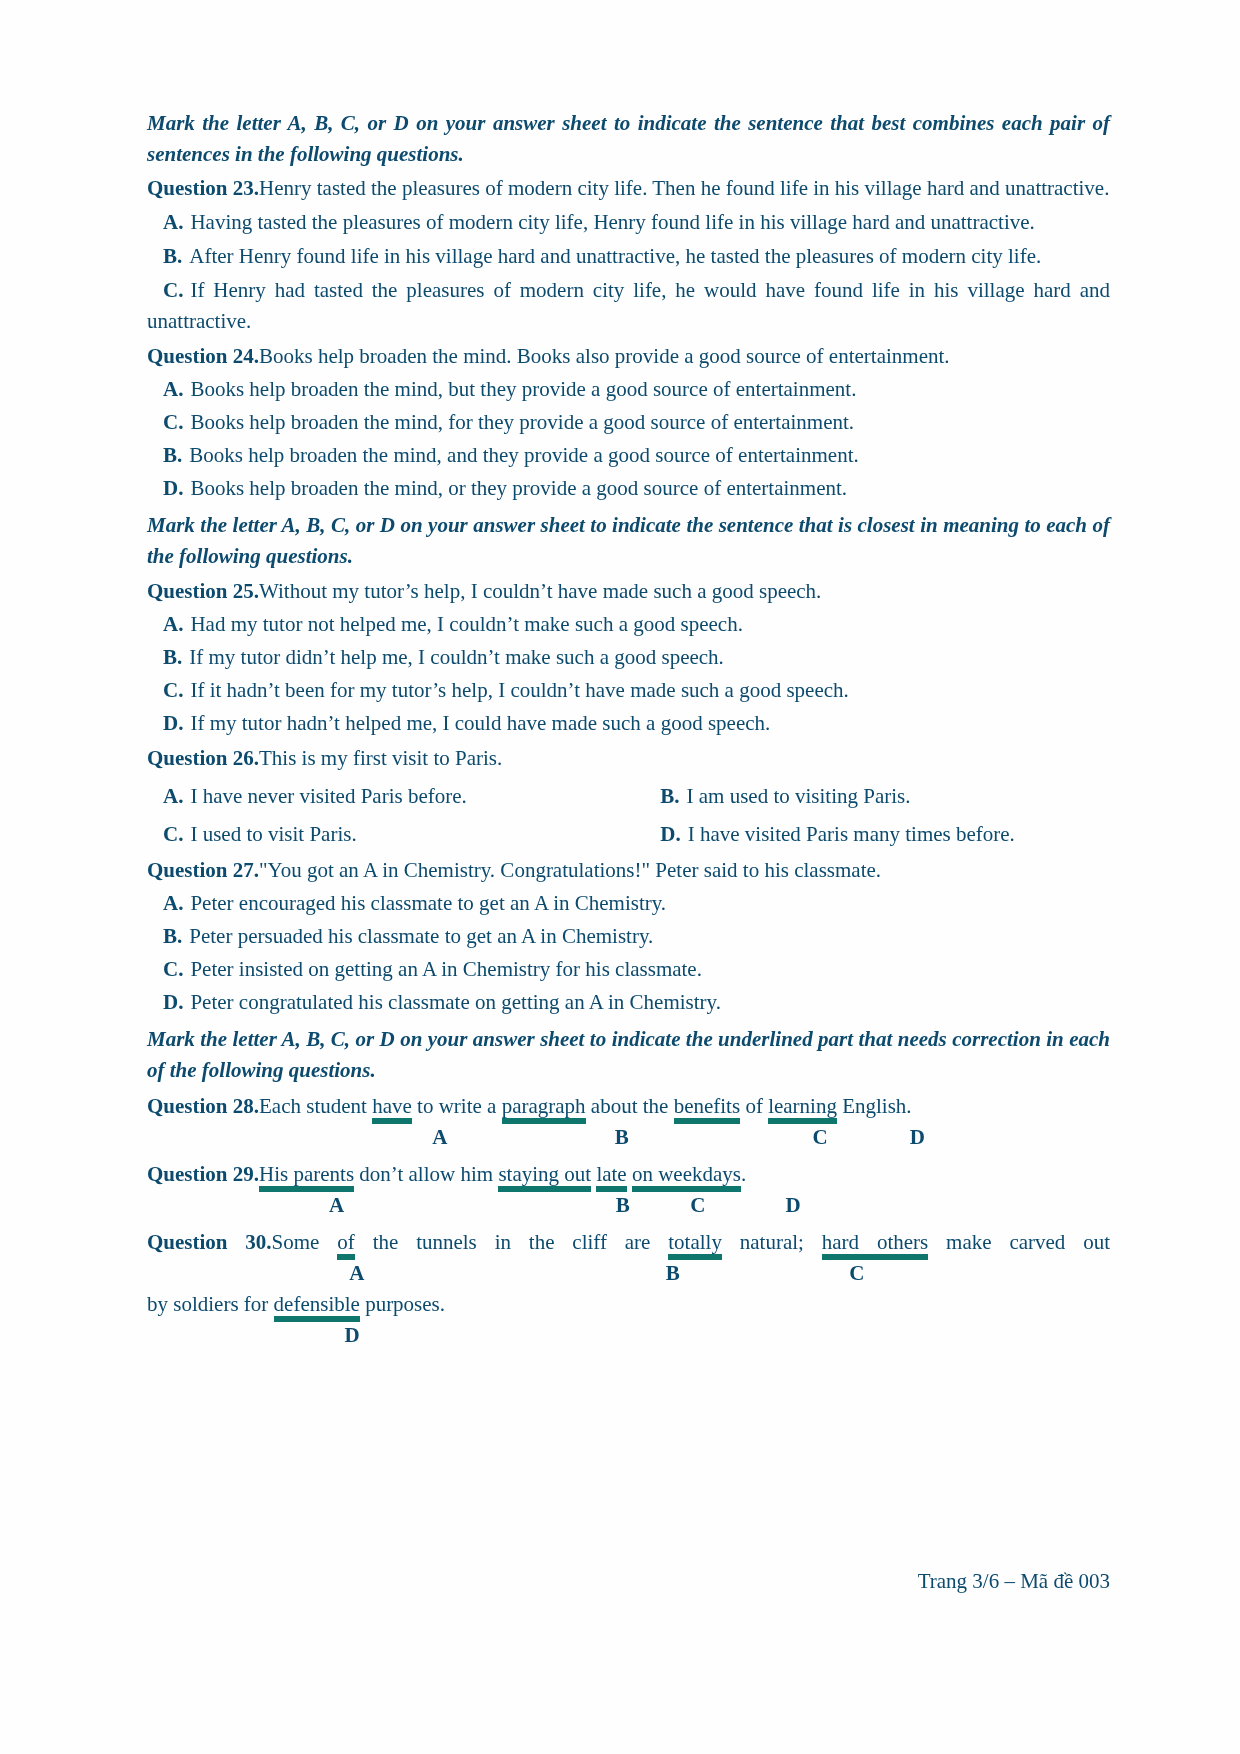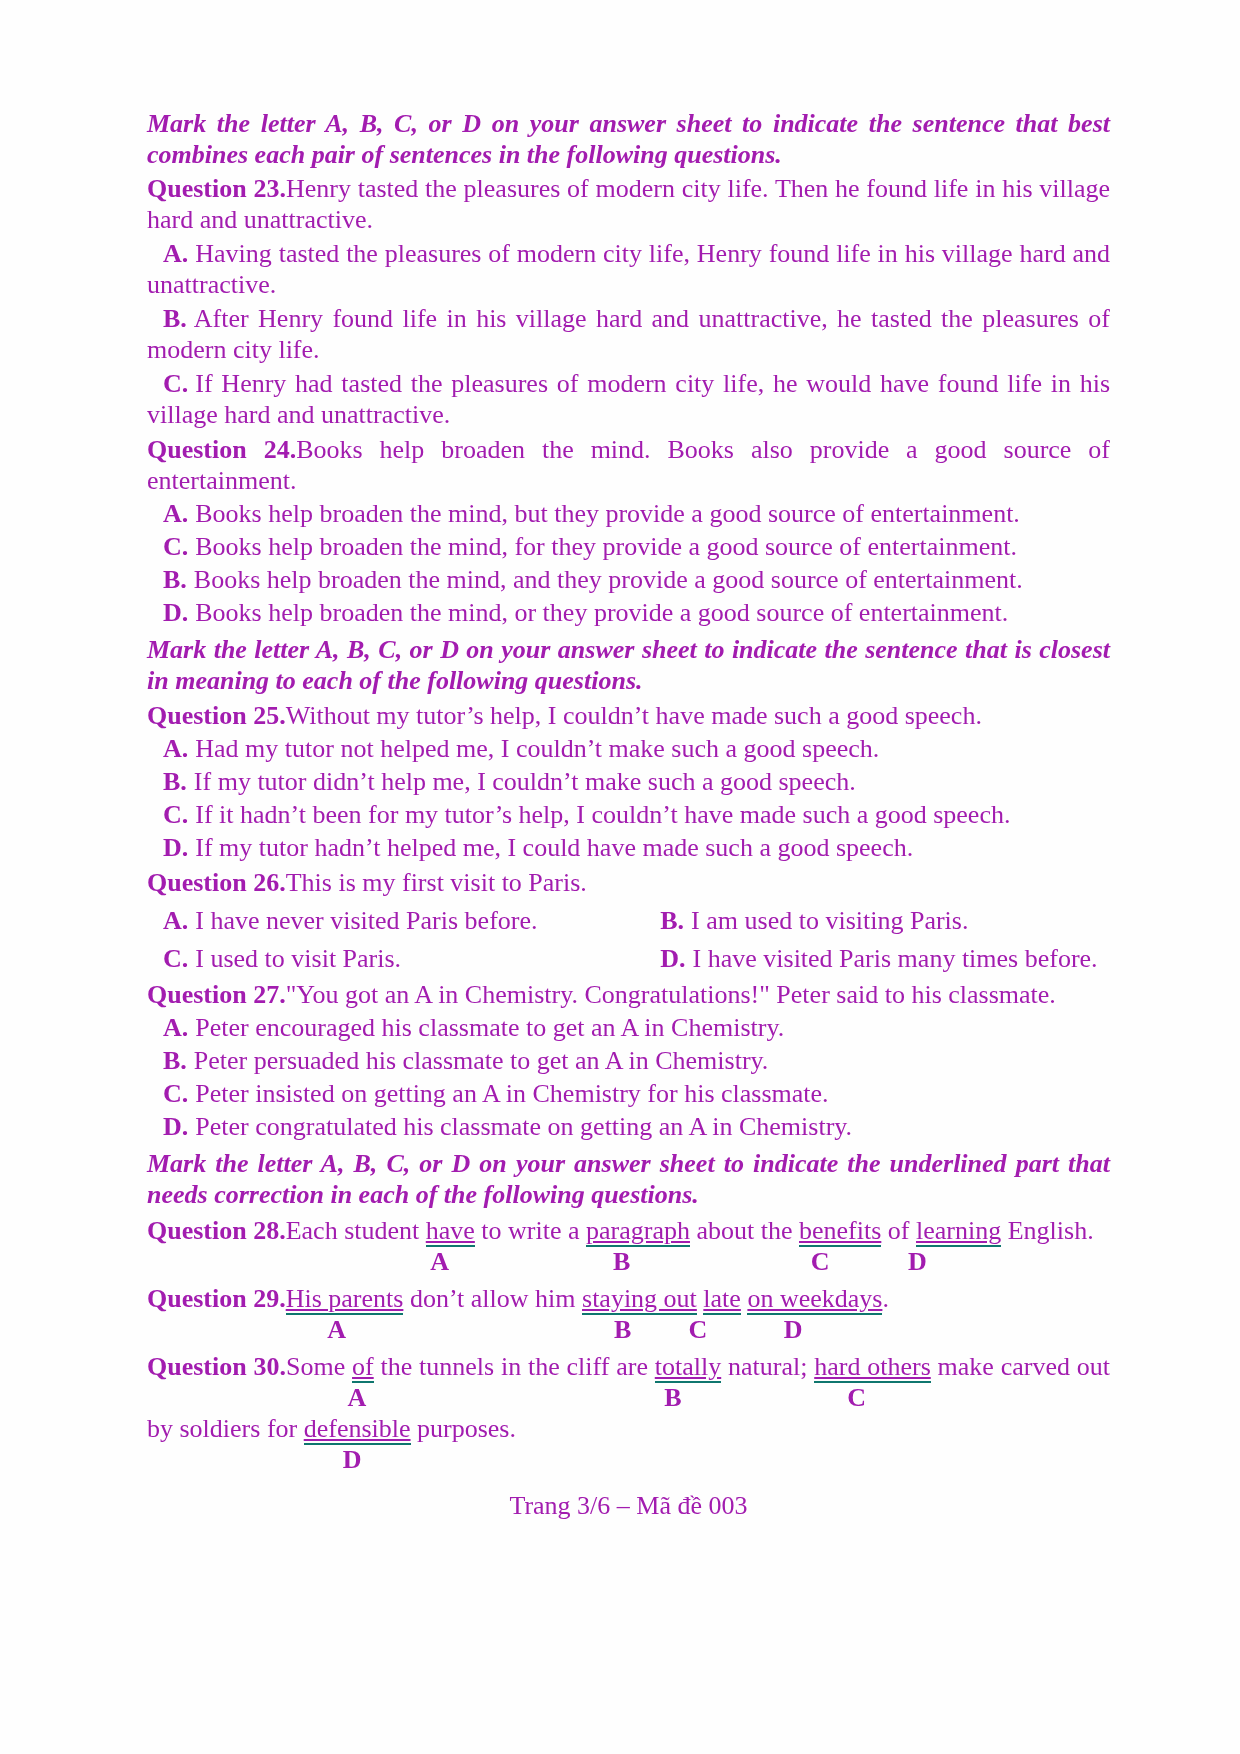--- a/index.html
+++ b/index.html
@@ -5,39 +5,39 @@
 <style>
   * { box-sizing: border-box; }
   html, body { margin: 0; padding: 0; background: #ffffff; }
   .page {
     position: relative;
     width: 1240px;
     height: 1754px;
     background: #fefefe;
     overflow: hidden;
     font-family: "Liberation Serif", serif;
-    font-size: 26px;
+    font-size: 21px;
     line-height: 31px;
-    color: #a21caf;
+    color: #0c4a6e;
   }
   .content { position: absolute; left: 147px; top: 106px; width: 963px; }
   p { margin: 0; text-align: justify; }
   .lbl { font-weight: bold; }
   .letter { font-weight: bold; margin-right: 7px; }
   .instr { font-weight: bold; font-style: italic; }
   .opt { text-indent: 16px; }
-  .u { border-bottom: 2px solid #0f766e; text-decoration: underline; }
+  .u { border-bottom: 6px solid #0f766e; }
   .jlast { text-align-last: justify; }
   .lrow { position: relative; height: 31px; }
   .lrow span { position: absolute; transform: translateX(-50%); font-weight: bold; }
   .two-col { display: grid; grid-template-columns: 53.3% 46.7%; }
   .two-col p { text-align: left; }
   .mt2 { margin-top: 2px; } .mt3 { margin-top: 3px; } .mt4 { margin-top: 4px; }
   .mt5 { margin-top: 5px; } .mt6 { margin-top: 6px; } .mt7 { margin-top: 7px; }
-  .footer { position: absolute; left: 147px; top: 1490px; width: 963px; text-align: center; }
+  .footer { position: absolute; left: 147px; top: 1566px; width: 963px; text-align: right; }
 </style>
 </head>
 <body>
 
 <div class="page">
   <div class="content">
 
     <p class="instr mt2"><span>Mark the letter A, B, C, or D on your answer sheet to indicate the sentence that best combines each pair of sentences in the following questions.</span></p>
 
     <p class="stem mt3"><span class="lbl">Question 23.</span><span>Henry tasted the pleasures of modern city life. Then he found life in his village hard and unattractive.</span></p>

